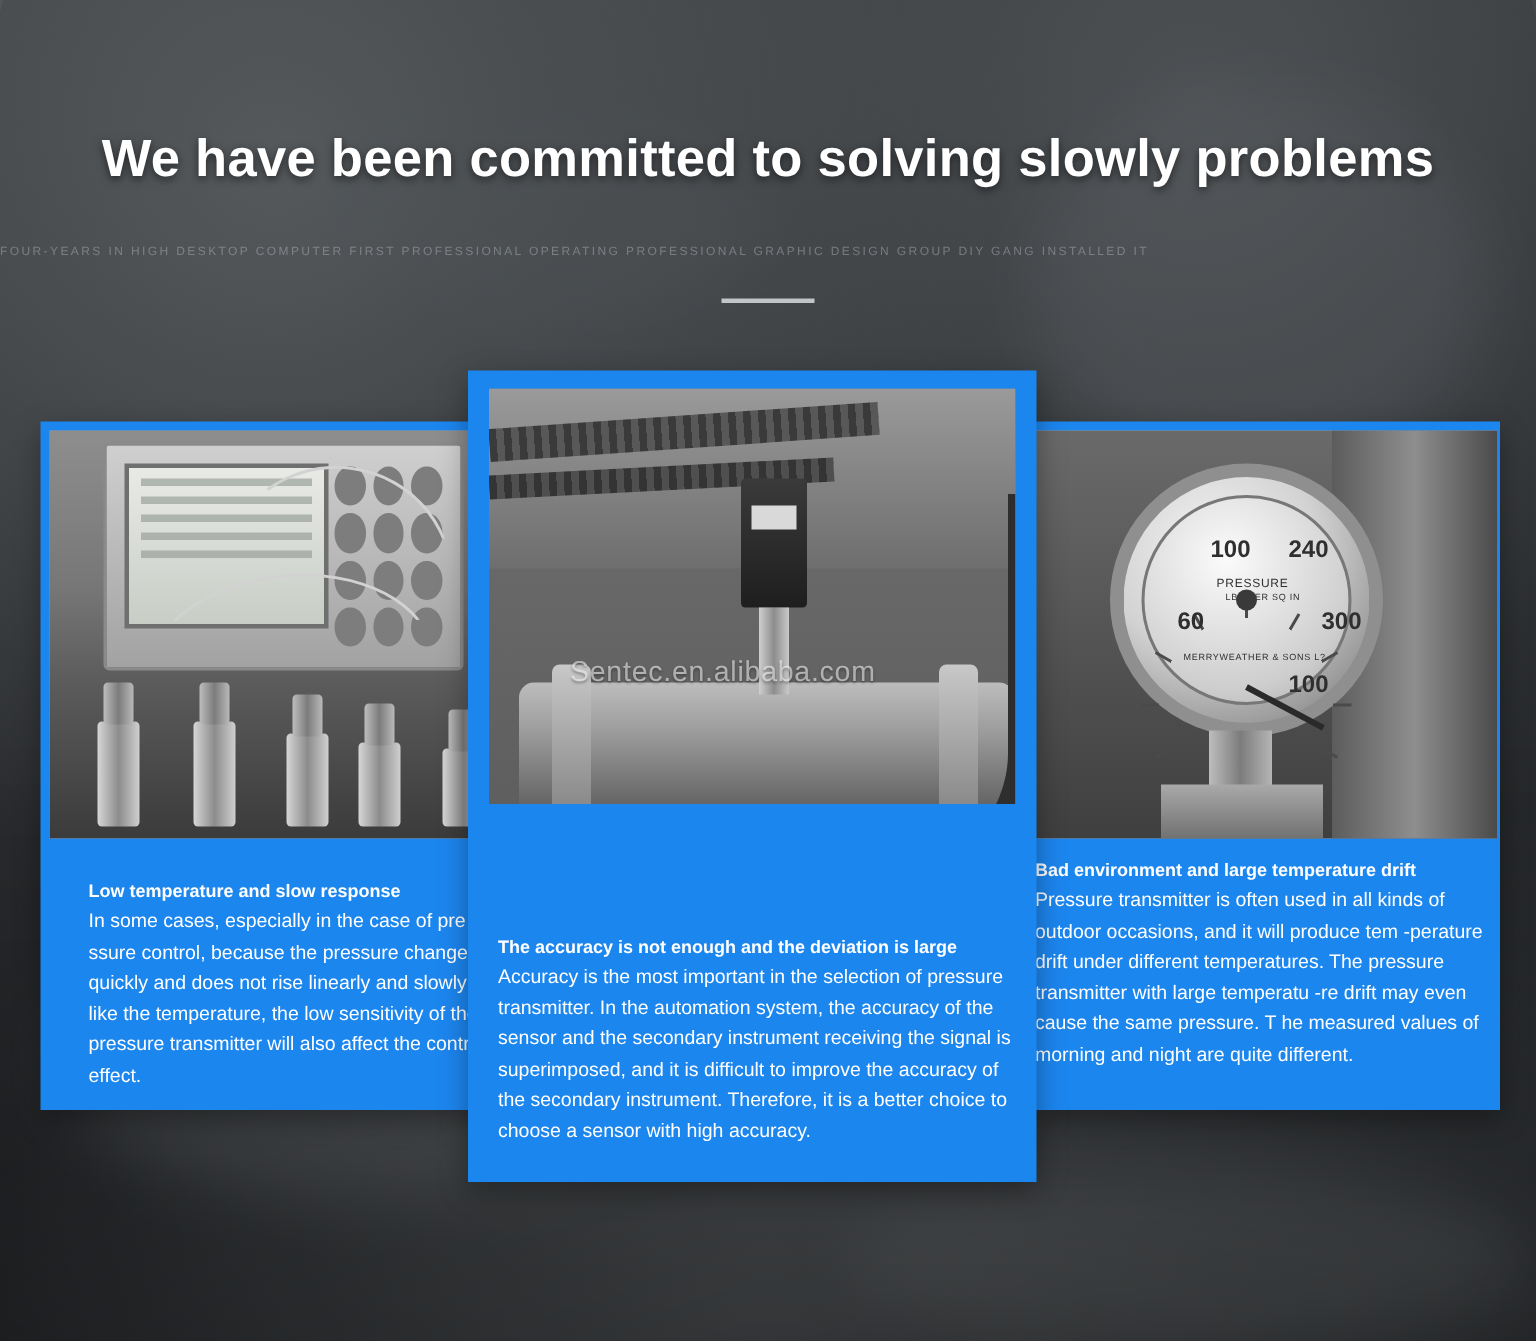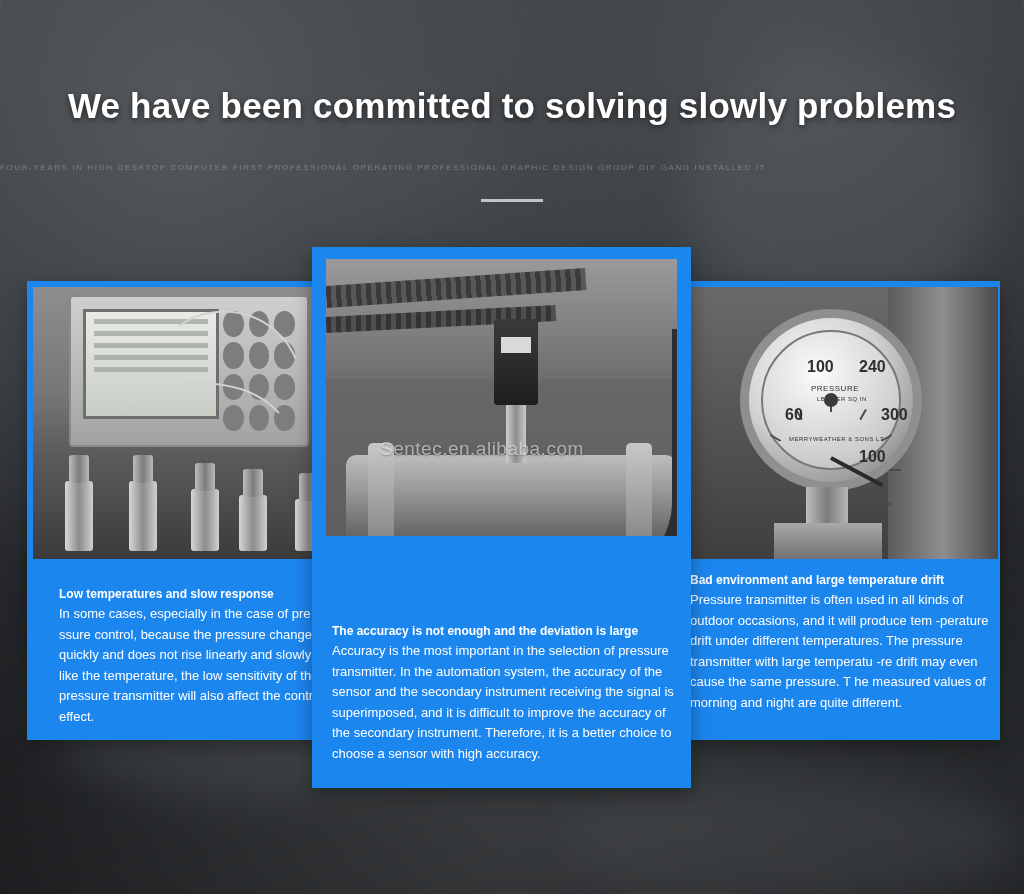--- a/index.html
+++ b/index.html
@@ -328,21 +328,21 @@
         <span class="wire w1"></span>
         <span class="wire w2"></span>
         <span class="sensor s1"></span>
         <span class="sensor s2"></span>
         <span class="sensor s3"></span>
         <span class="sensor s4"></span>
         <span class="sensor s5"></span>
       </div>
     </div>
     <div class="body">
-      <div class="title">Low temperatures and slow response</div>
+      <div class="title">Low temperature and slow response</div>
       <div class="text">In some cases, especially in the case of pre -ssure control, because the pressure changes quickly and does not rise linearly and slowly like the temperature, the low sensitivity of the pressure transmitter will also affect the control effect.</div>
     </div>
   </div>
 
   <div class="card card-right">
     <div class="photo">
       <div class="ph3">
         <span class="bgpipe"></span>
         <div class="gauge">
           <div class="dial">

